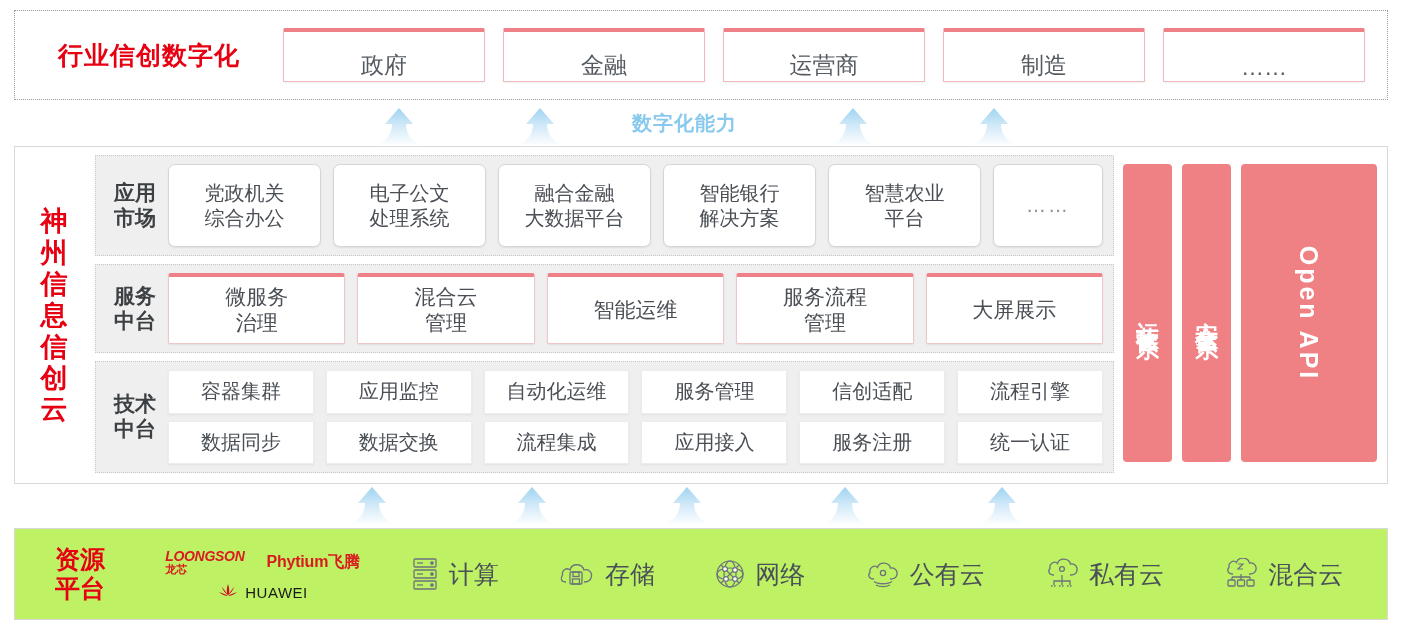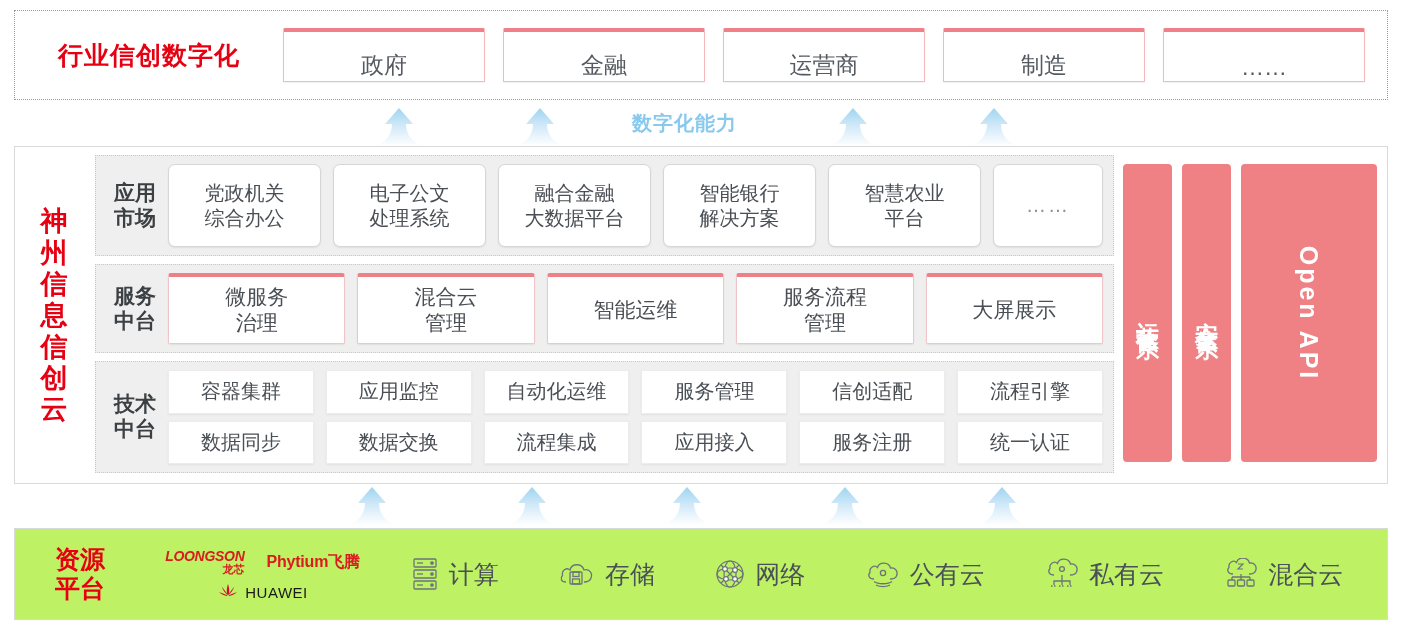--- a/index.html
+++ b/index.html
@@ -252,21 +252,21 @@
   }
   .vendor-logos {
     flex: 0 0 235px;
     display: flex;
     flex-direction: column;
     align-items: center;
     gap: 8px;
     padding-top: 2px;
   }
   .logo-row { display: flex; align-items: center; gap: 22px; }
-  .logo-loongson { display: flex; flex-direction: column; align-items: flex-end; line-height: 1; }
+  .logo-loongson { display: flex; flex-direction: column; align-items: flex-start; line-height: 1; }
   .logo-loongson .en {
     color: #d81c20; font-style: italic; font-weight: bold;
     font-size: 14px; letter-spacing: -.3px;
   }
   .logo-loongson .cn { color: #d81c20; font-size: 11px; font-weight: bold; margin-top: 1px; }
   .logo-phytium { color: #d81c20; font-weight: bold; font-size: 16px; letter-spacing: -.2px; }
   .logo-huawei { display: flex; align-items: center; gap: 6px; }
   .logo-huawei .mark { width: 22px; height: 18px; }
   .logo-huawei .txt { color: #1a1a1a; font-weight: normal; font-size: 15px; letter-spacing: .5px; }
 

